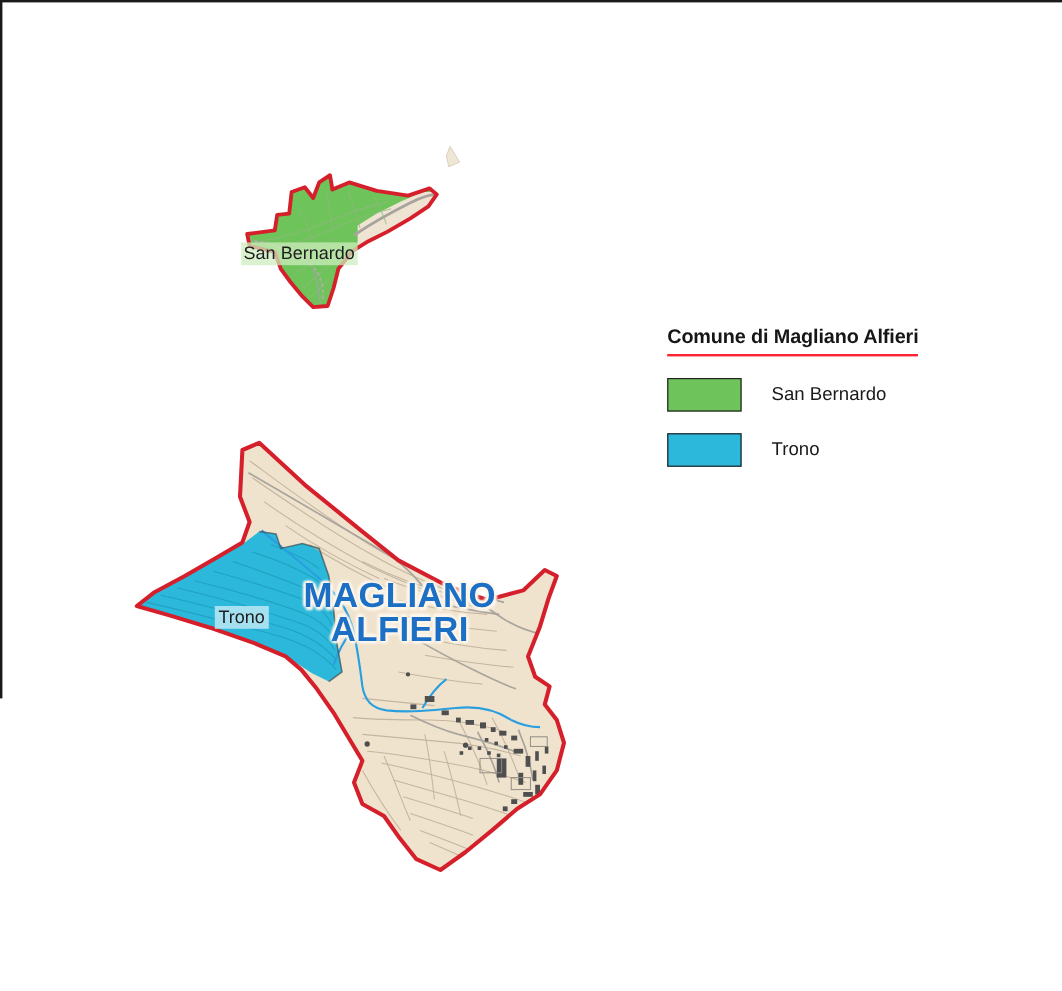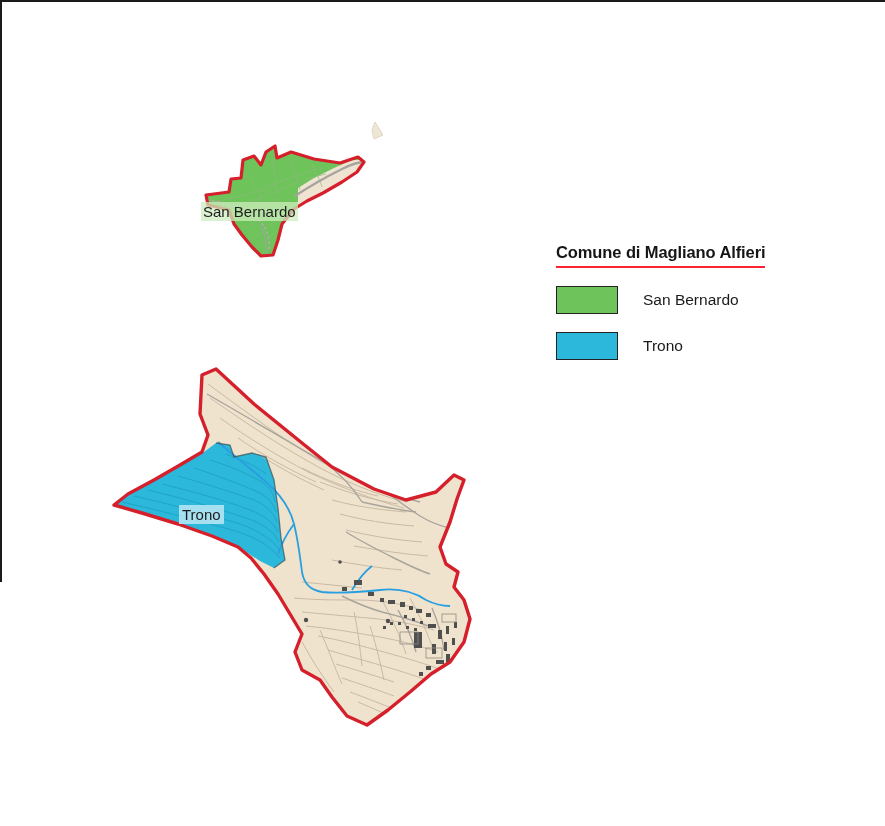--- a/index.html
+++ b/index.html
@@ -26,21 +26,21 @@
     position: absolute;
     left: 0;
     top: 0;
     width: 885px;
     height: 826px;
     display: block;
   }
   #legend-panel {
     position: absolute;
     left: 554px;
-    top: 241px;
+    top: 270px;
     width: 300px;
   }
   #legend-title {
     font-size: 16.5px;
     font-weight: bold;
     color: #161616;
     letter-spacing: -0.1px;
     white-space: nowrap;
     padding-bottom: 4px;
     border-bottom: 2.5px solid #fb2430;
@@ -301,20 +301,21 @@
 
       <path d="M214,441 L228,443 L232,455 L250,451 L264,455 L272,478 L276,506 L279,536 L283,558
                L272,566" fill="none" stroke="#3f4f50" stroke-width="1.3" opacity="0.7"></path>
     </g>
   </svg>
 
   <div class="map-label" id="label-san-bernardo">San Bernardo</div>
 
   <div class="map-label" id="label-trono">Trono</div>
 
+  <div class="map-label" id="label-magliano-alfieri"><span>MAGLIANO</span><span class="line2">ALFIERI</span></div>
 
   <div id="legend-panel">
     <div id="legend-title">Comune di Magliano Alfieri</div>
 
     <div class="legend-row">
       <div class="legend-swatch" style="background-color: rgb(110, 196, 90);"></div>
       <div class="legend-label">San Bernardo</div>
     </div>
 
     <div class="legend-row">

